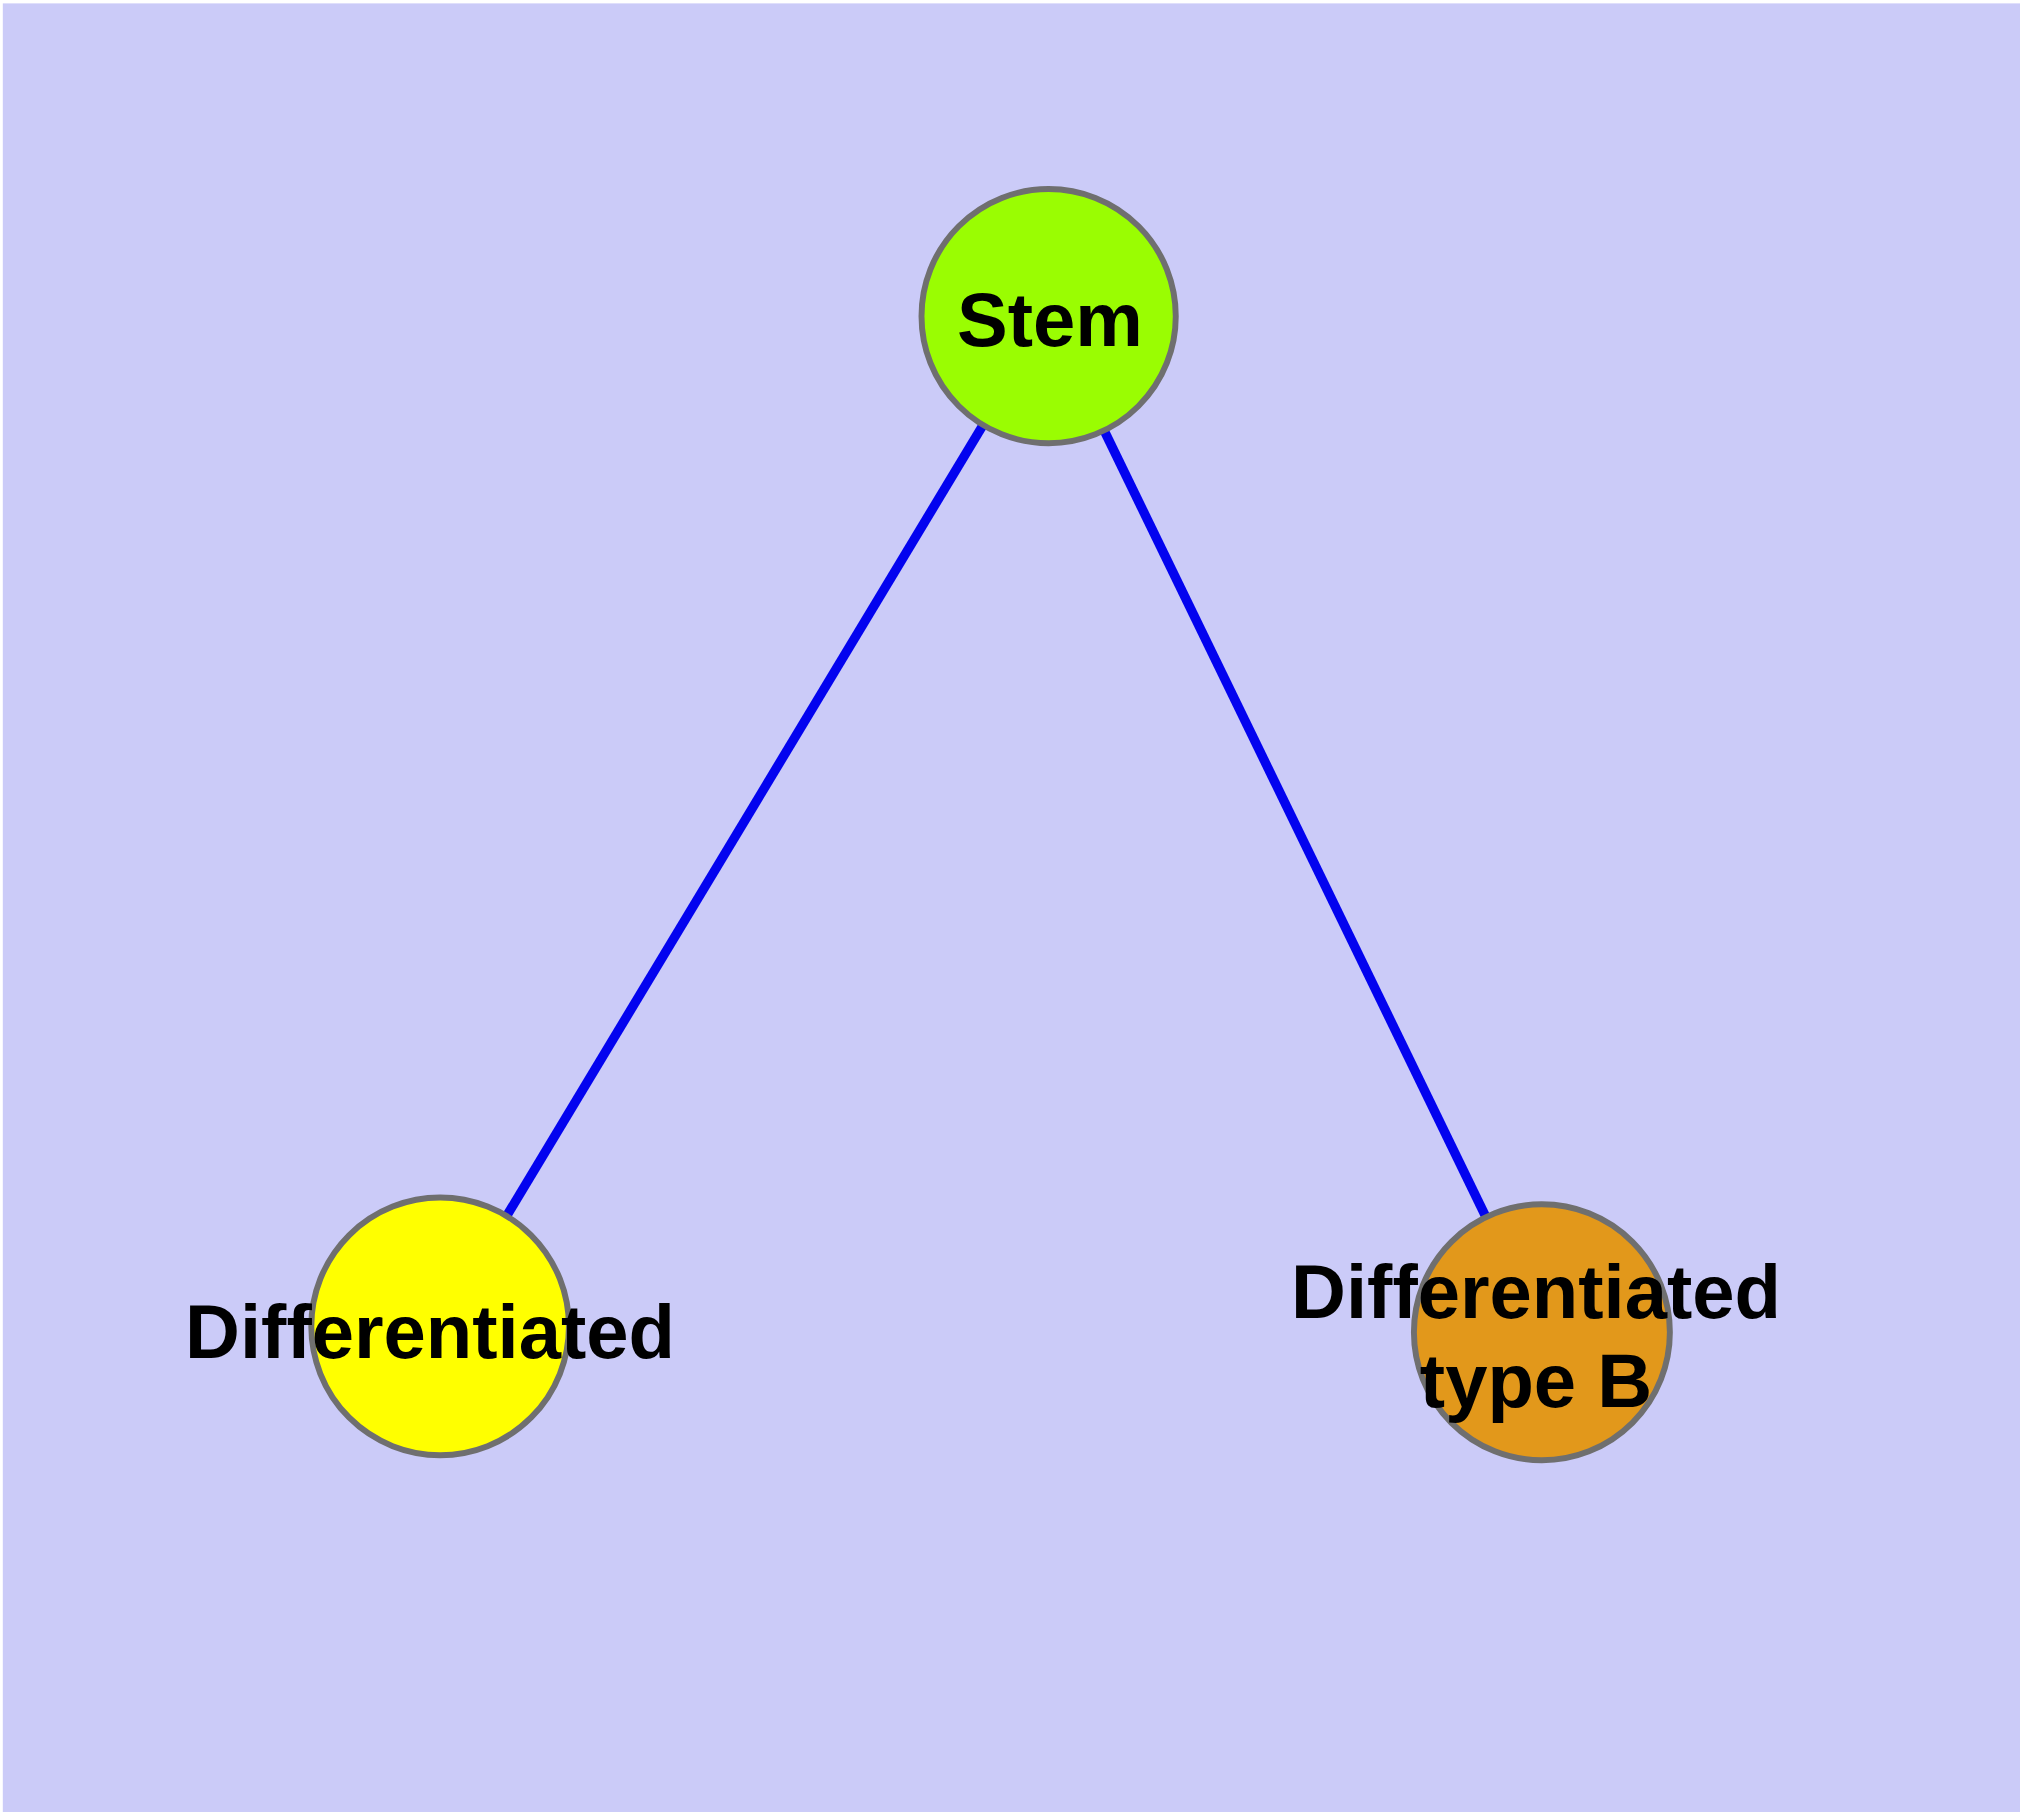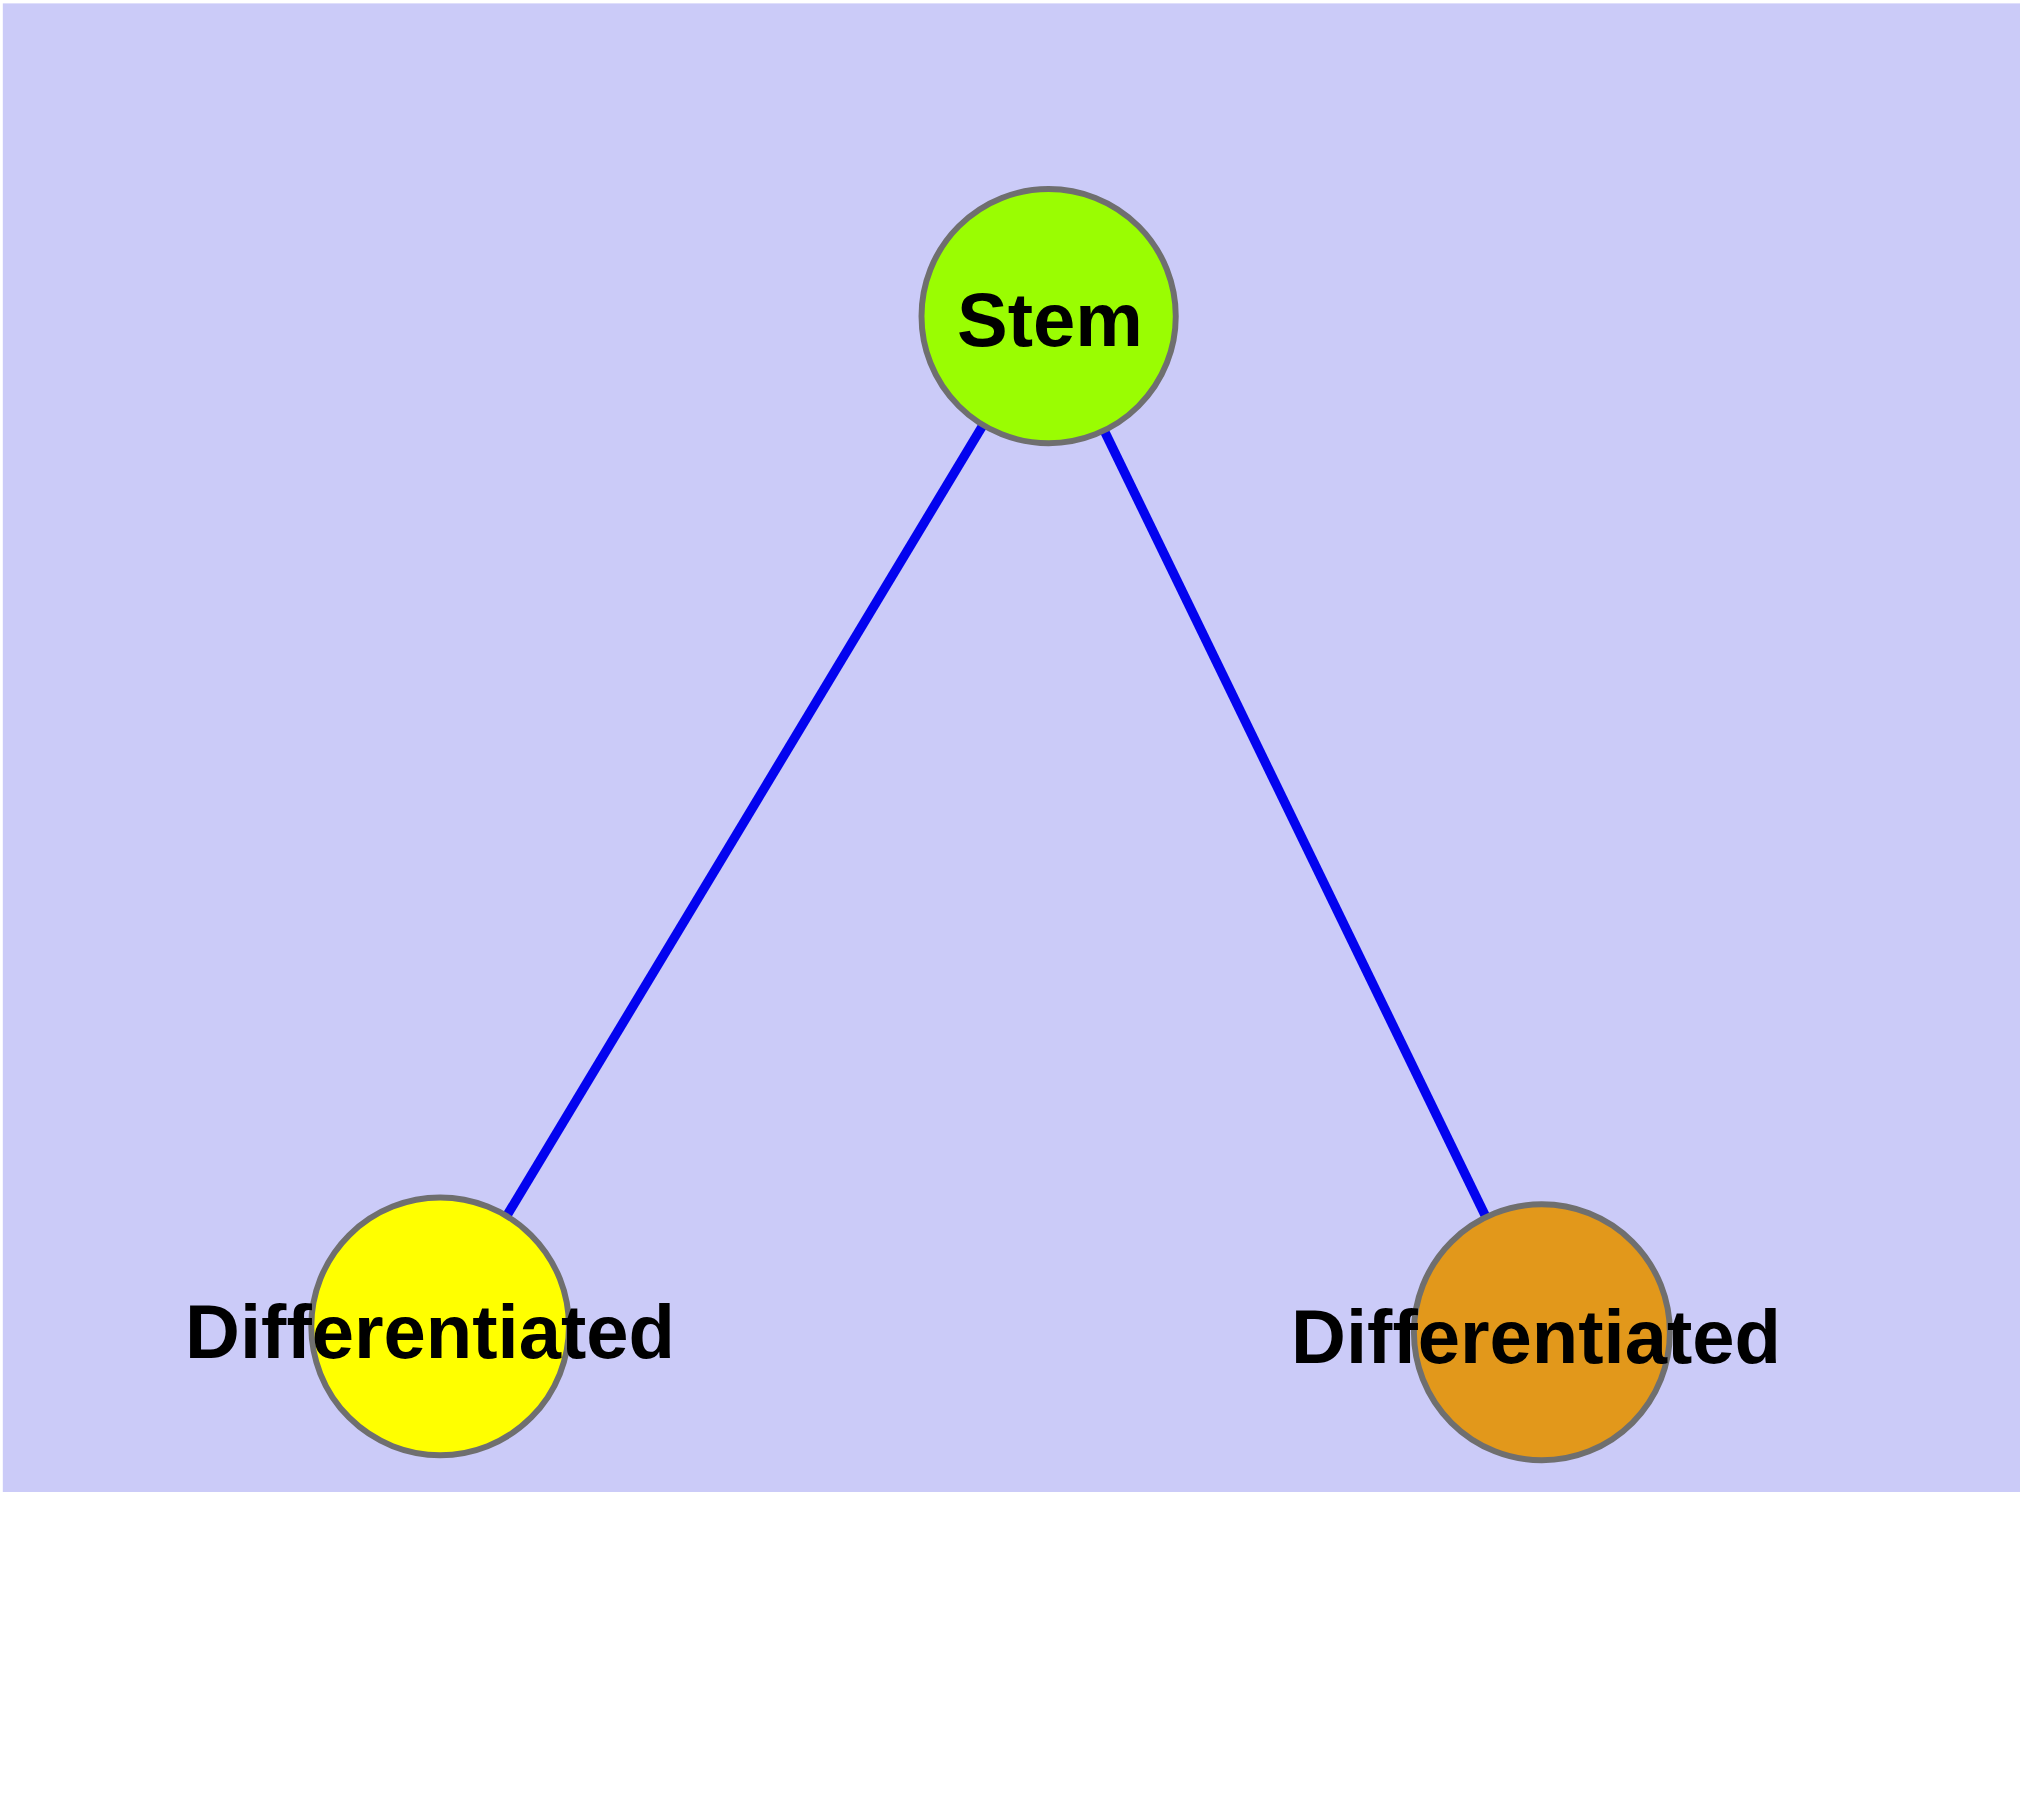--- a/index.html
+++ b/index.html
@@ -3,21 +3,21 @@
 <meta charset="utf-8">
 <style>
   html, body {
     margin: 0;
     padding: 0;
     background: #ffffff;
   }
   .stage {
     position: relative;
     width: 2021px;
-    height: 1492px;
+    height: 1812px;
     overflow: hidden;
     font-family: "Liberation Sans", sans-serif;
   }
   .stage svg {
     position: absolute;
     left: 0;
     top: 0;
     display: block;
   }
   .node-label {
@@ -61,16 +61,17 @@
   <div class="node-label" id="stem-label">
     <span class="line">Stem</span>
   </div>
 
   <div class="node-label" id="type-a-label">
     <span class="line">Differentiated</span>
   </div>
 
   <div class="node-label" id="type-b-label">
     <span class="line">Differentiated</span>
+    <span class="line">type B</span>
   </div>
 
 </div>
 
 
 </body></html>

